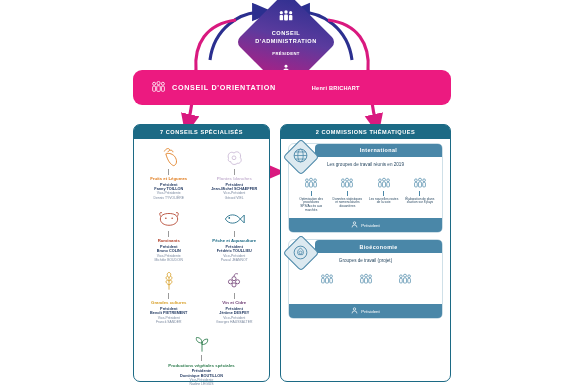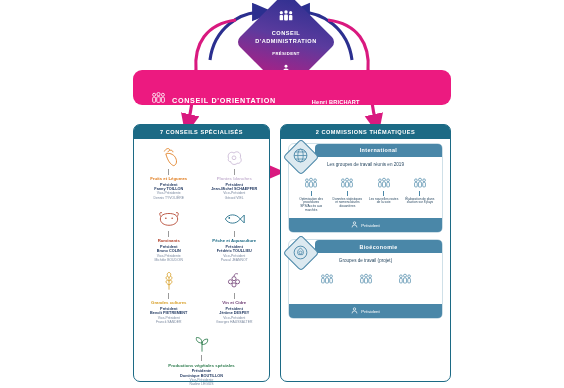--- a/index.html
+++ b/index.html
@@ -34,21 +34,21 @@
   .diamond-sub{
     font-size:4.2px;font-weight:bold;letter-spacing:.4px;margin-top:6px;
     text-transform:uppercase;
   }
   .people-ico{display:block;margin-bottom:3px;}
 
   
   .pink-bar{
     position:absolute;left:133px;top:70px;width:318px;height:35px;
     background:#ec1a80;border-radius:9px;
-    display:flex;align-items:flex-end;
+    display:flex;align-items:center;
   }
   .pink-label{
     color:#fff;font-size:7.2px;font-weight:bold;letter-spacing:.7px;
     margin-left:6px;text-transform:uppercase;
   }
   .pink-name{
     color:#fff;font-size:5.6px;font-weight:bold;letter-spacing:.2px;
     margin-left:36px;
   }
   .pink-ico{margin-left:18px;display:flex;align-items:center;}

